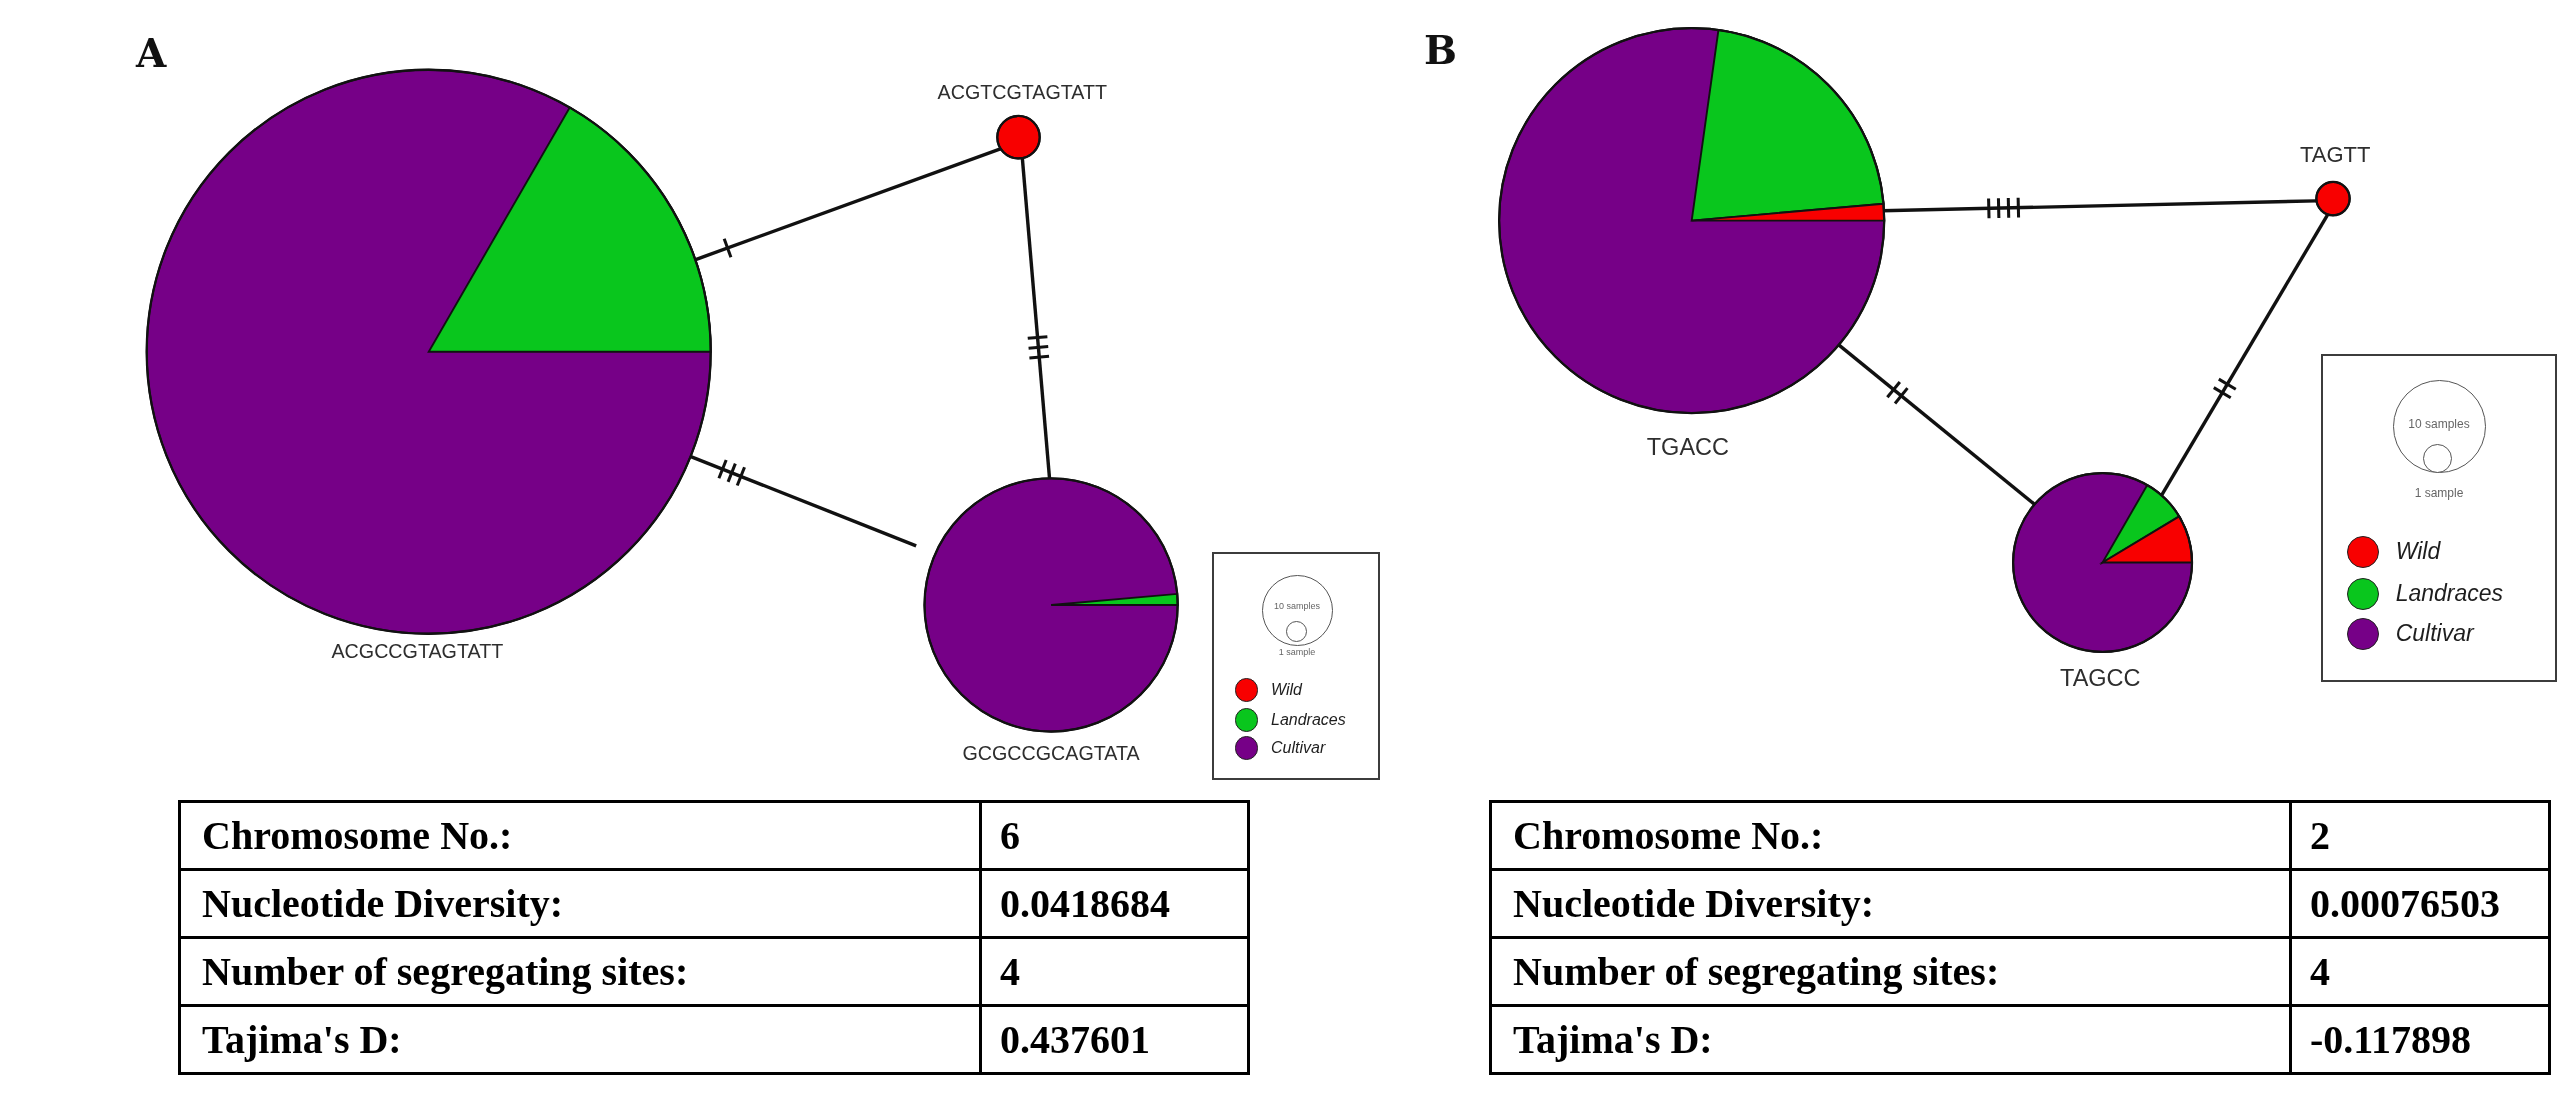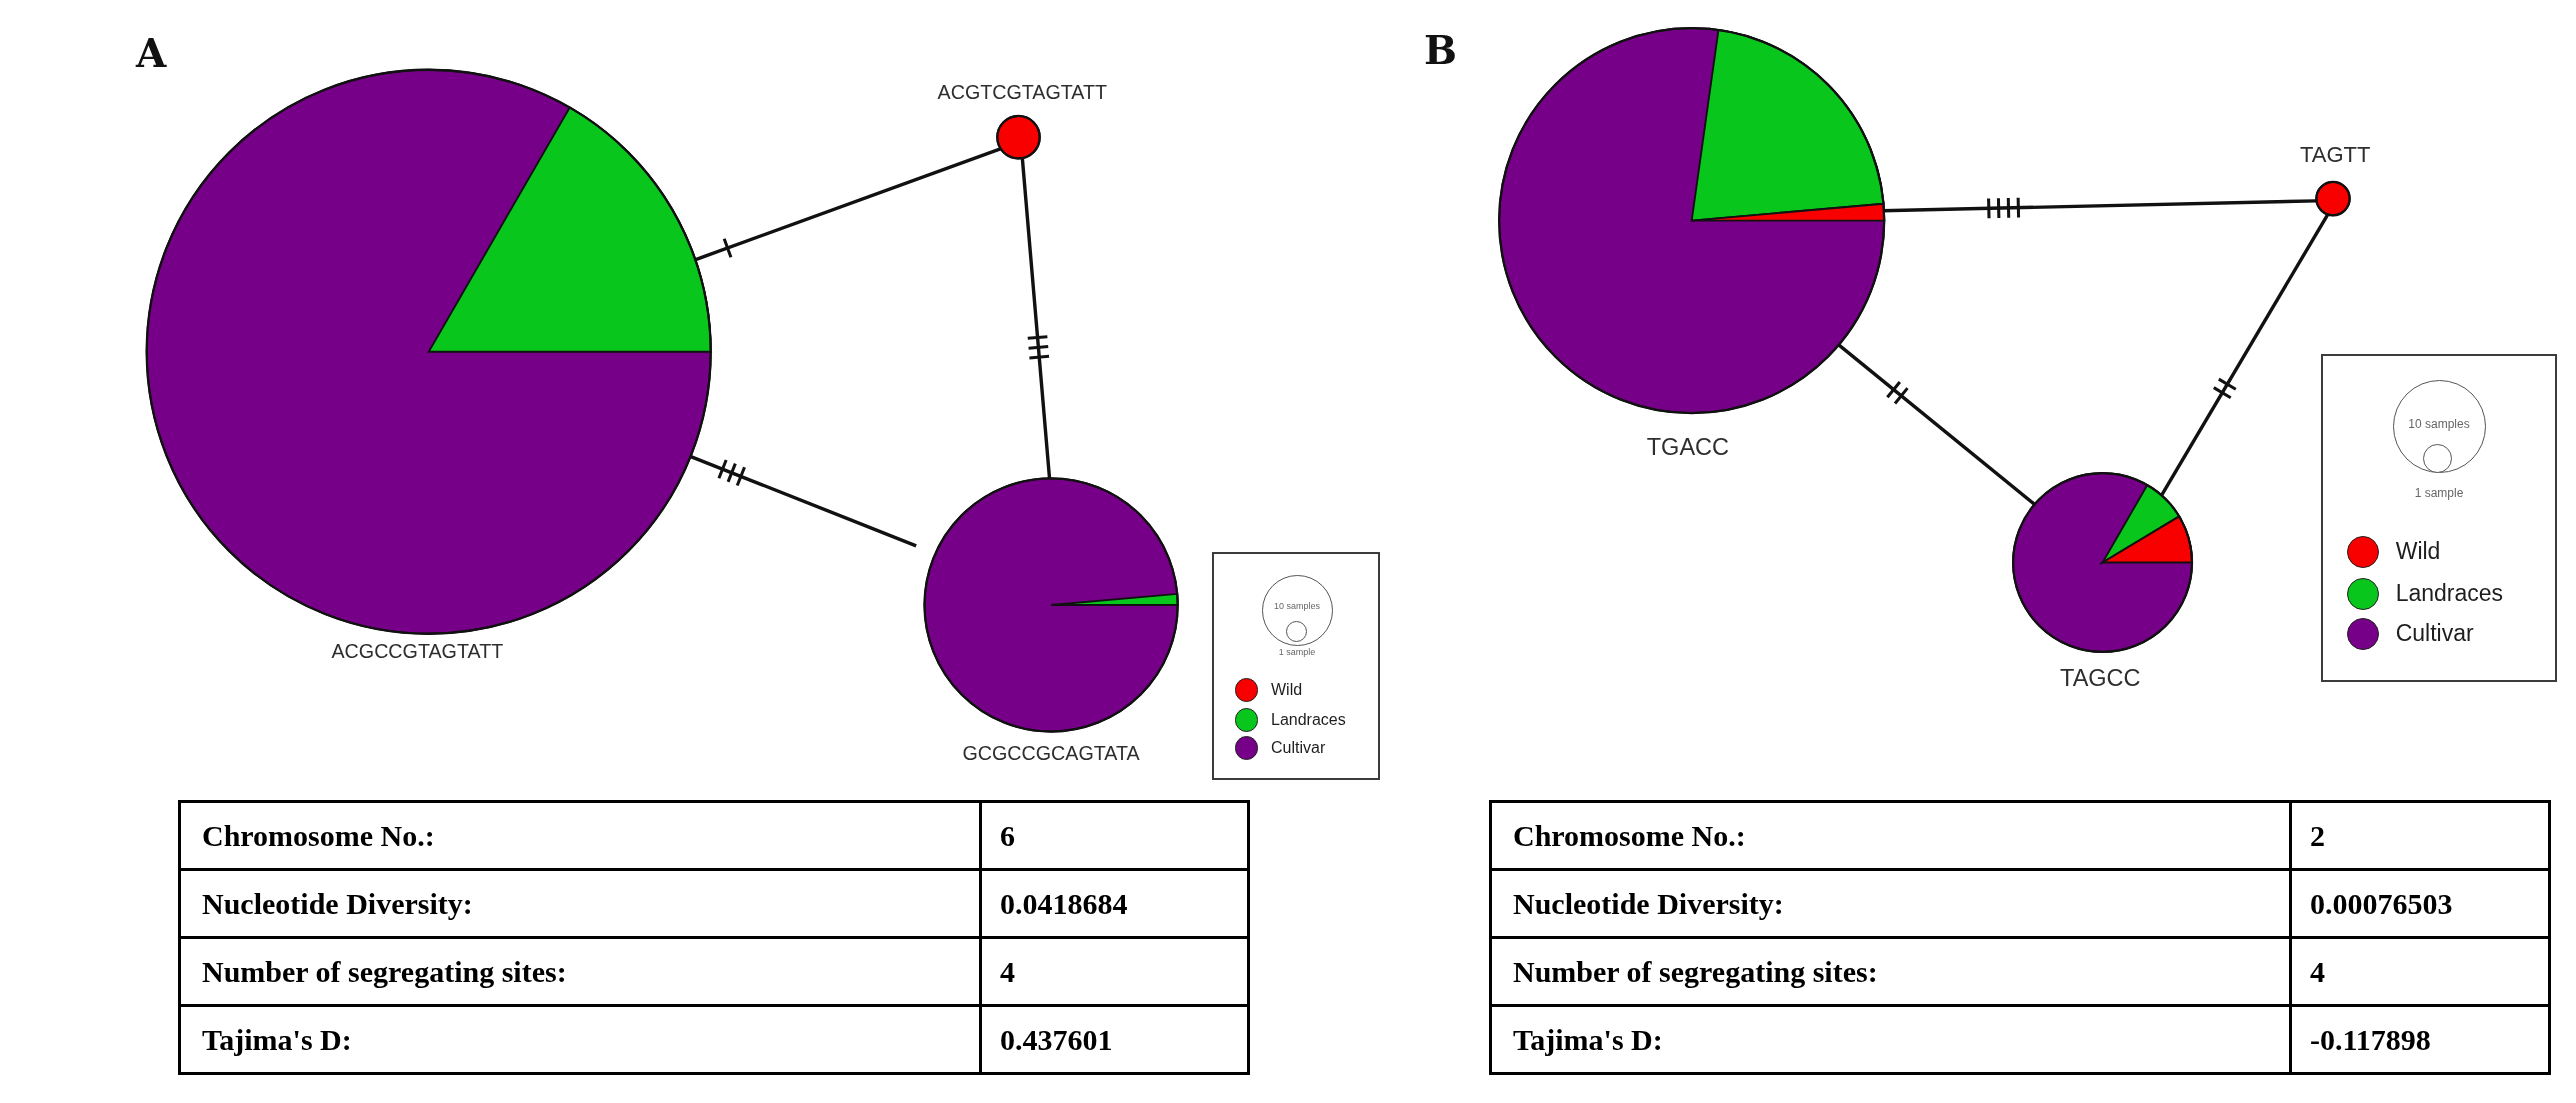--- a/index.html
+++ b/index.html
@@ -24,35 +24,35 @@
   .legend-a .big-circle{left:48px;top:20.5px;width:71px;height:71px;}
   .legend-a .small-circle{left:72px;top:67px;width:21px;height:21px;}
   .legend-a .ten-label{left:83px;top:47px;font-size:9px;}
   .legend-a .one-label{left:83px;top:93px;font-size:9px;}
   .legend-b .big-circle{left:70px;top:24px;width:93px;height:93px;}
   .legend-b .small-circle{left:100px;top:88px;width:29px;height:29px;}
   .legend-b .ten-label{left:116px;top:61px;font-size:12px;}
   .legend-b .one-label{left:116px;top:130px;font-size:12px;}
 
   .legend-items{position:absolute;left:0;top:0;width:100%;}
-  .legend-item{position:absolute;display:flex;align-items:center;}
+  .legend-item{position:absolute;display:flex;align-items:center;font-style:italic;}
   .dot{border-radius:50%;border:1.5px solid #222;box-sizing:border-box;flex:0 0 auto;}
   .legend-a .legend-item{left:20.5px;height:24px;}
   .legend-a .dot{width:23.5px;height:23.5px;margin-right:13px;}
   .legend-a .legend-item span.lbl{font-size:16px;color:#1e1e1e;}
   .legend-a .li-0{top:124px;} .legend-a .li-1{top:154px;} .legend-a .li-2{top:182px;}
   .legend-b .legend-item{left:24px;height:33px;}
   .legend-b .dot{width:32px;height:32px;margin-right:16.7px;}
   .legend-b .legend-item span.lbl{font-size:23px;color:#1e1e1e;}
   .legend-b .li-0{top:179px;} .legend-b .li-1{top:221px;} .legend-b .li-2{top:261px;}
 
   
   .stats-table{position:absolute;border-collapse:collapse;table-layout:fixed;background:#fff;}
   .stats-table td{border:3px solid #000;font-family:"Liberation Serif","DejaVu Serif",serif;
-                  font-weight:bold;font-size:30px;color:#000;height:68px;vertical-align:middle;
+                  font-weight:bold;font-size:40px;color:#000;height:68px;vertical-align:middle;
                   padding:0 0 0 21px;box-sizing:border-box;white-space:nowrap;overflow:hidden;}
   .stats-table td.val{padding-left:18px;}
   #table-a{left:178px;top:800px;width:1072px;}
   #table-a td.lbl-col{width:801px;}
   #table-b{left:1489px;top:800px;width:1062px;}
   #table-b td.lbl-col{width:800px;}
 </style>
 </head>
 <body>
 

